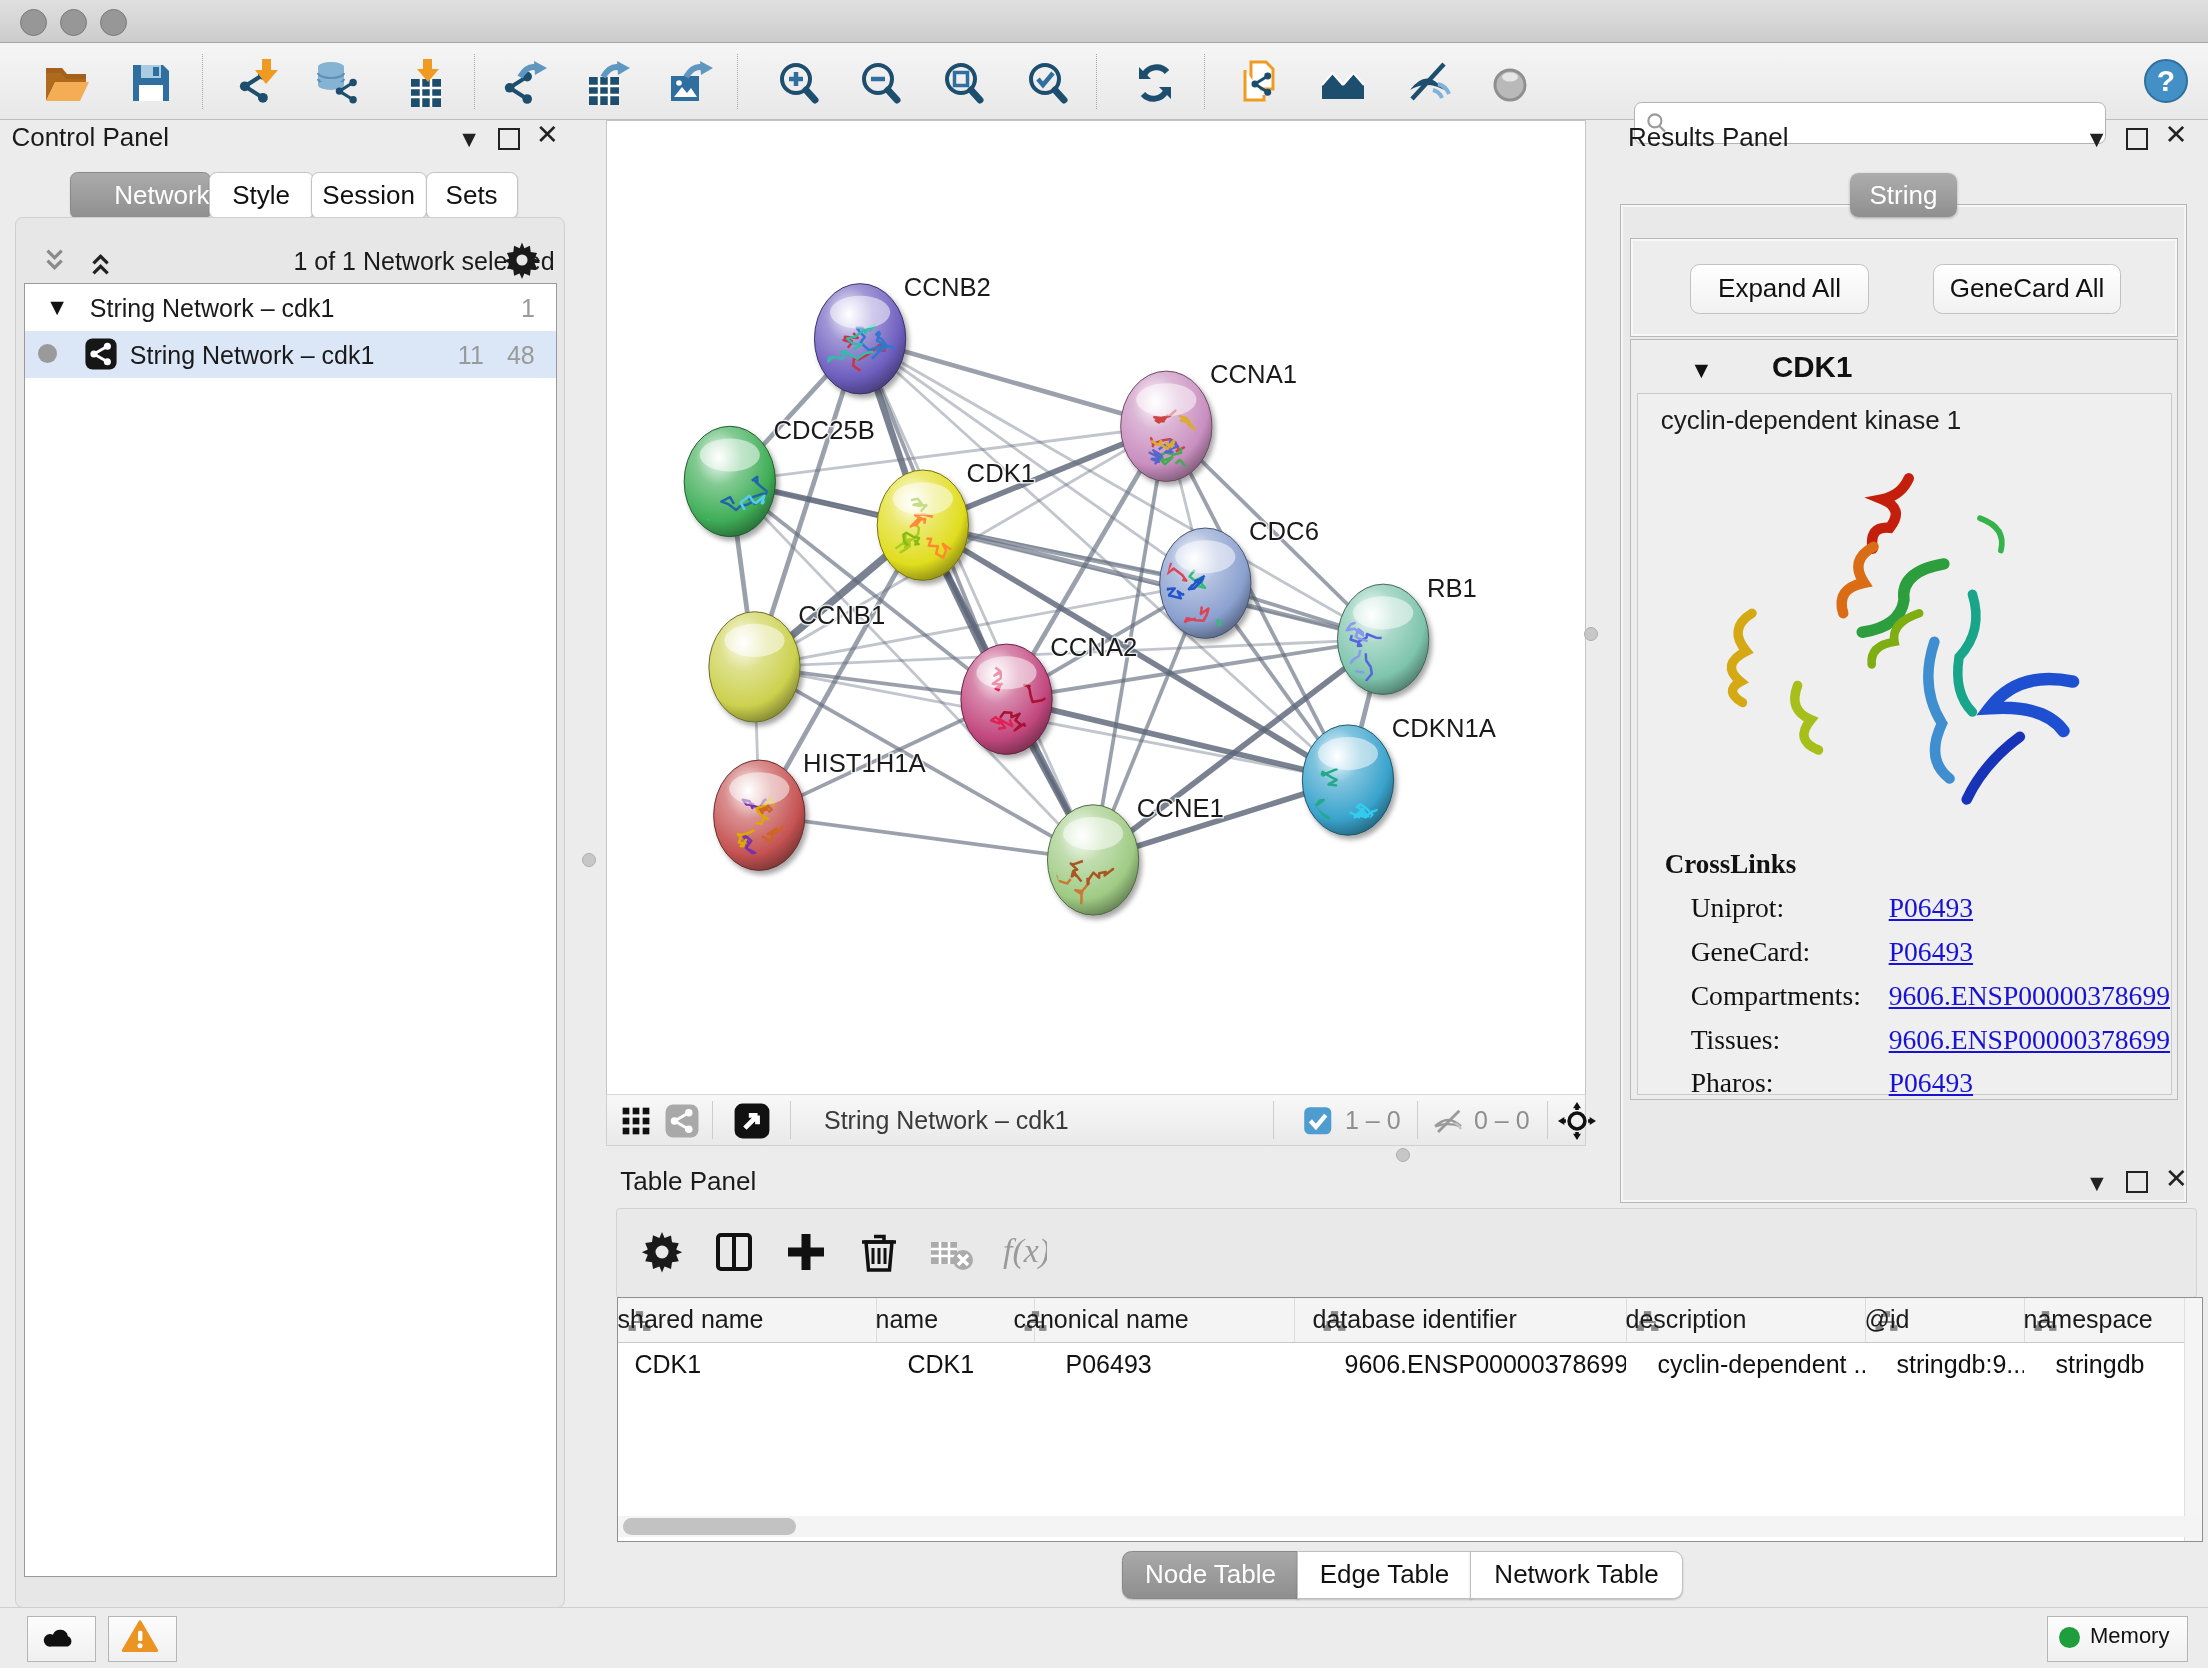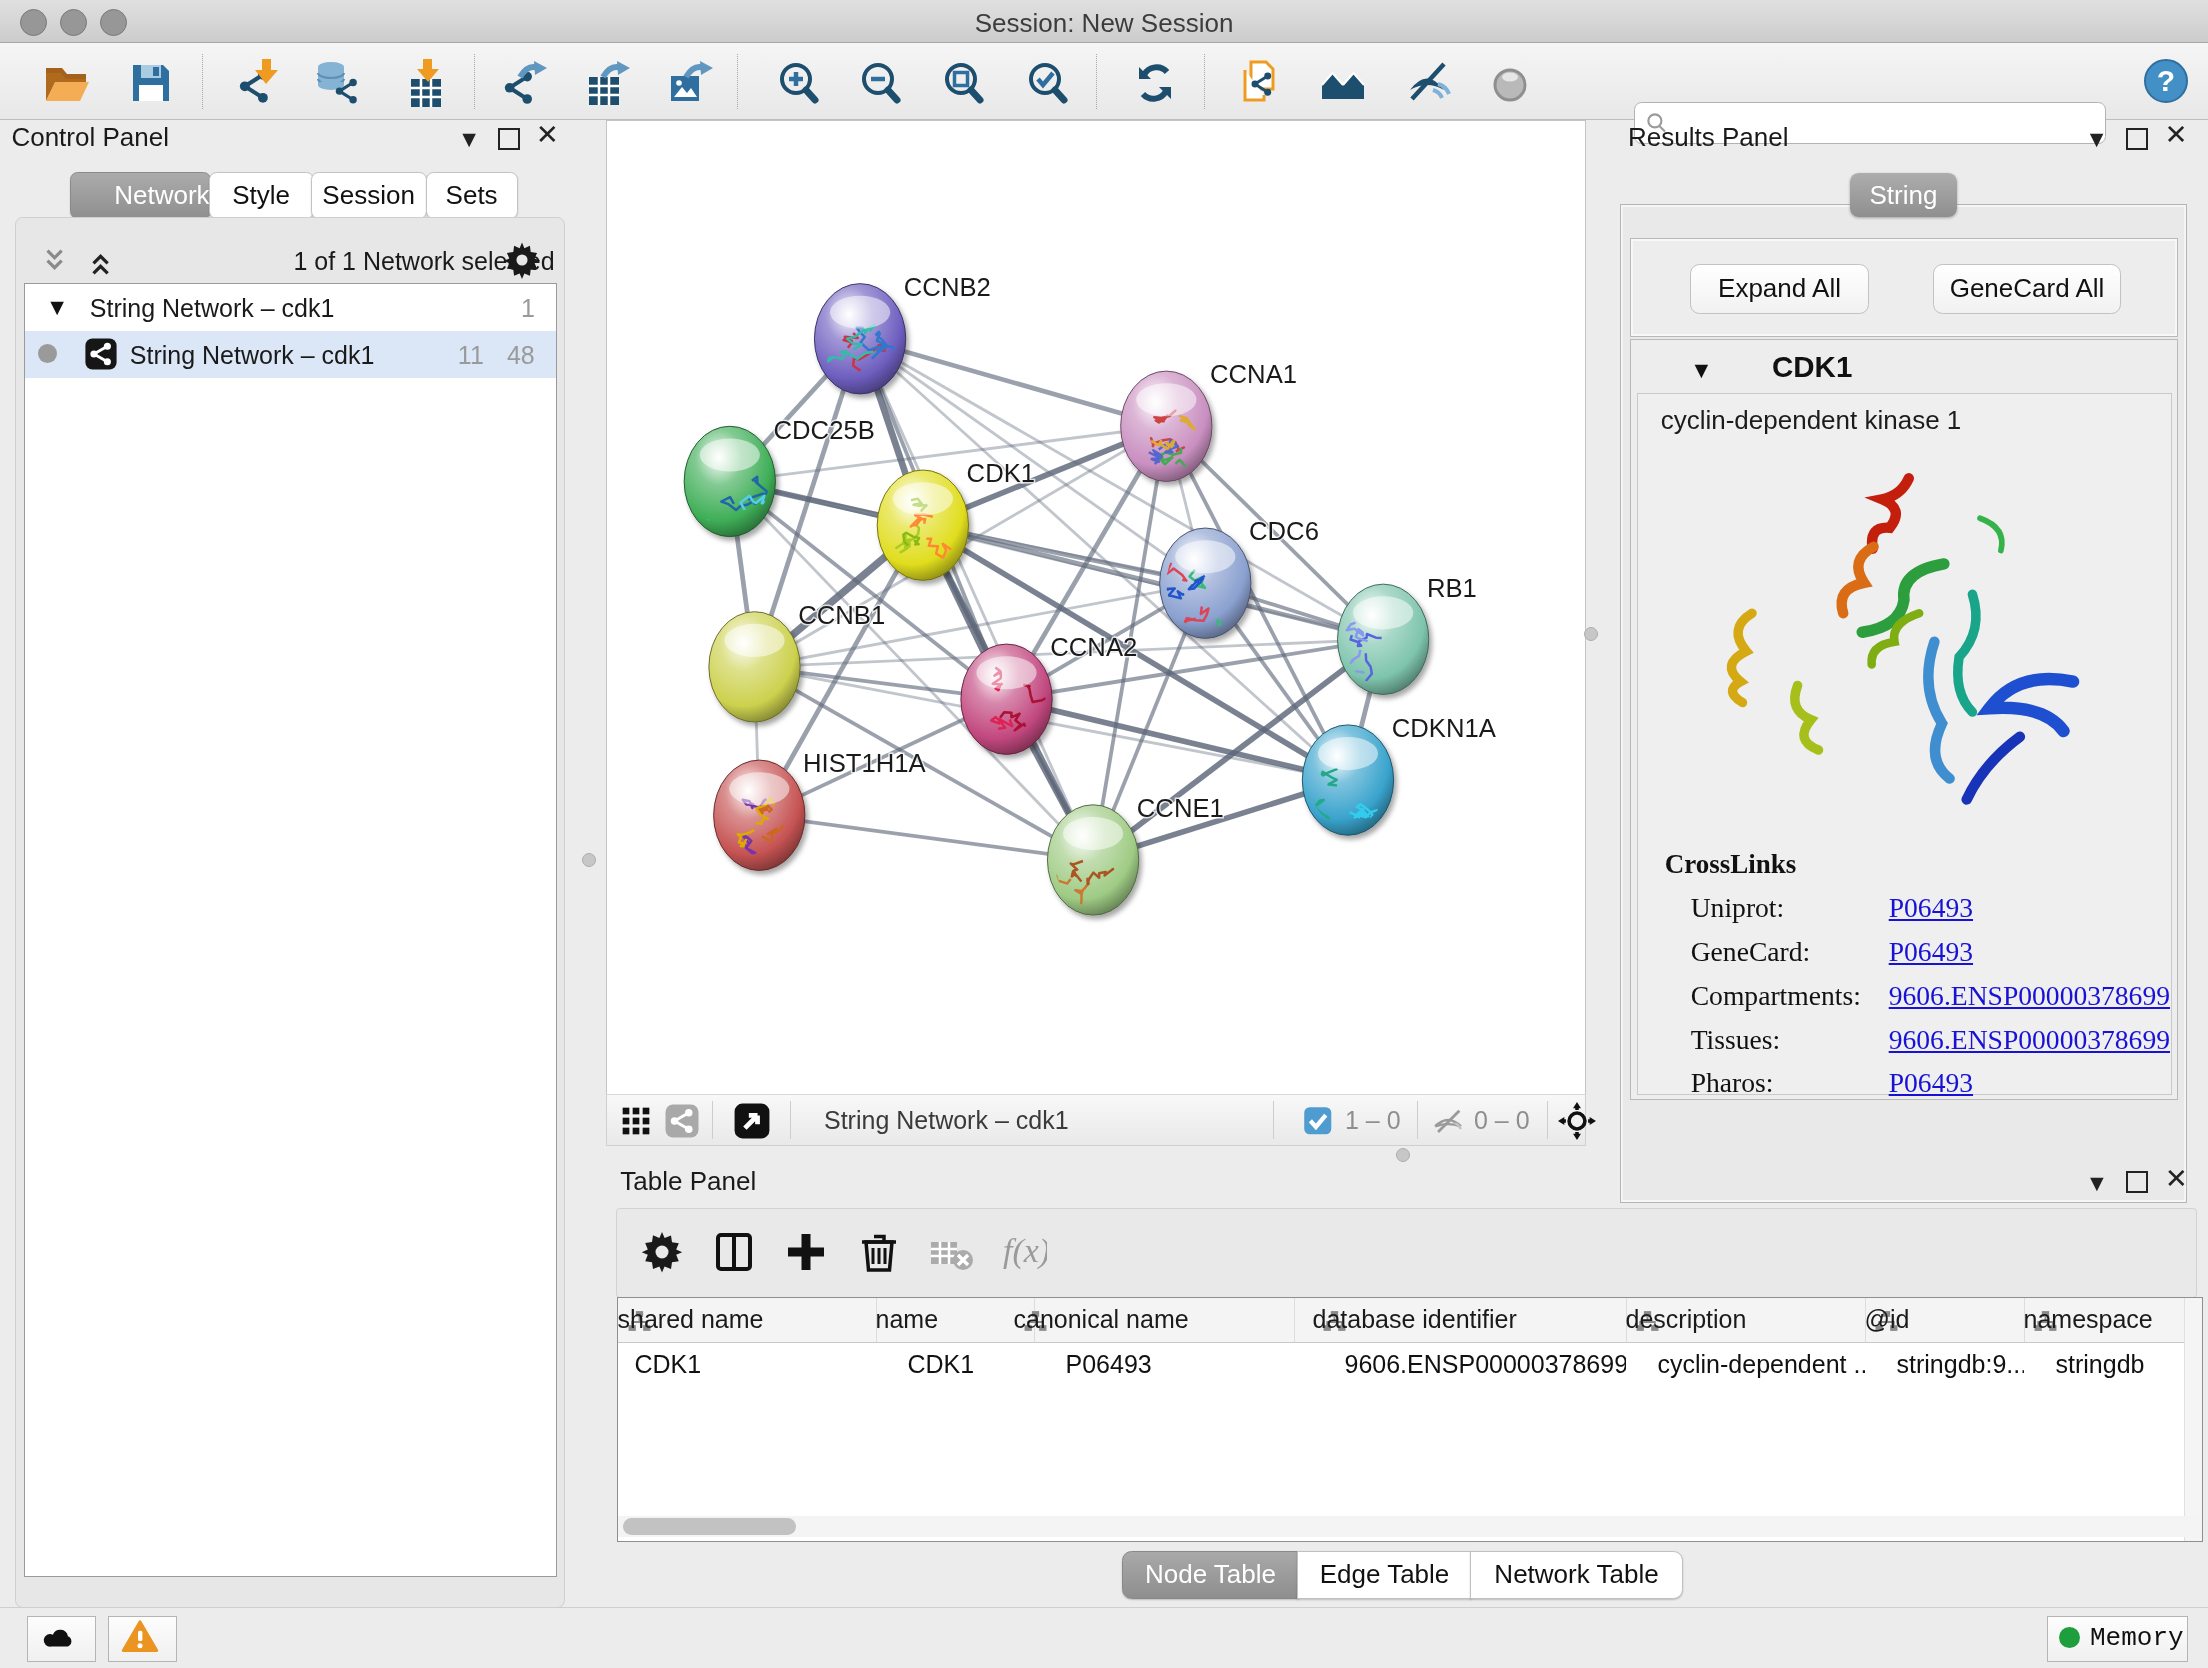--- a/index.html
+++ b/index.html
@@ -75,32 +75,31 @@
   #tp-vscroll{position:absolute;right:0;top:0;width:17px;height:100%;background:#f5f5f5;border-left:1px solid #e0e0e0;}
   
   #bottom-tabs{left:1122px;top:1551px;height:46px;}
   .bt{position:absolute;top:0;height:46px;background:#ffffff;border:1px solid #c0c0c0;font-size:26px;line-height:45px;text-align:center;color:#111;cursor:pointer;box-shadow:0 1px 1.9px rgba(0,0,0,.2);}
   .bt.sel{background:linear-gradient(#a9a9a9,#8e8e8e);color:#fff;border-color:#888;}
   
   #statusbar{left:0;top:1607px;width:2208px;height:61px;background:#ececec;border-top:1px solid #cfcfcf;}
   .sb-btn{position:absolute;top:7.6px;height:44px;background:linear-gradient(#fdfdfd,#f0f0f0);border:1.9px solid #b5b5b5;cursor:pointer;}
   #memory-btn{left:2047px;width:139px;}
   #memory-btn .dot{position:absolute;left:11.4px;top:10.5px;width:21px;height:21px;border-radius:50%;background:#1f9e3e;}
-  #memory-btn span{position:absolute;left:42px;top:6.7px;font-size:26px;color:#111;font-family:Liberation Mono, monospace;}
+  #memory-btn span{position:absolute;left:42px;top:6.7px;font-size:22px;color:#111;}
   .splitter-dot{position:absolute;width:12.4px;height:12.4px;border-radius:50%;background:#c7c7c7;border:1px solid #adadad;cursor:pointer;}
   .caret{color:#111;font-size:23px;}
 </style>
 </head>
 <body>
 
 <div id="titlebar" class="abs">
   <div class="tl" style="left:20px"></div>
   <div class="tl" style="left:60px"></div>
   <div class="tl" style="left:100px"></div>
-  <div id="win-title">Session: New Session</div>
 </div>
 
 <div id="toolbar" class="abs">
   <div id="search-box">
     <svg viewBox="0 0 48 48">
         <circle cx="20" cy="20" r="11" stroke="#9a9a9a" stroke-width="3.5" fill="none"></circle>
         <path d="M28 29 l9 9" stroke="#9a9a9a" stroke-width="3.5"></path>
       </svg>
     <input id="search-input" placeholder="" style="">
   </div>

